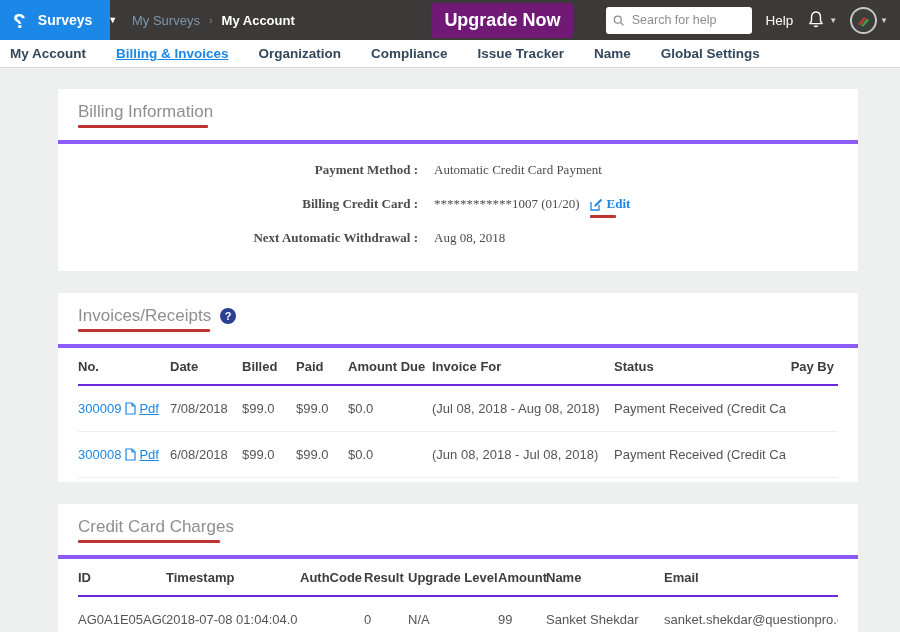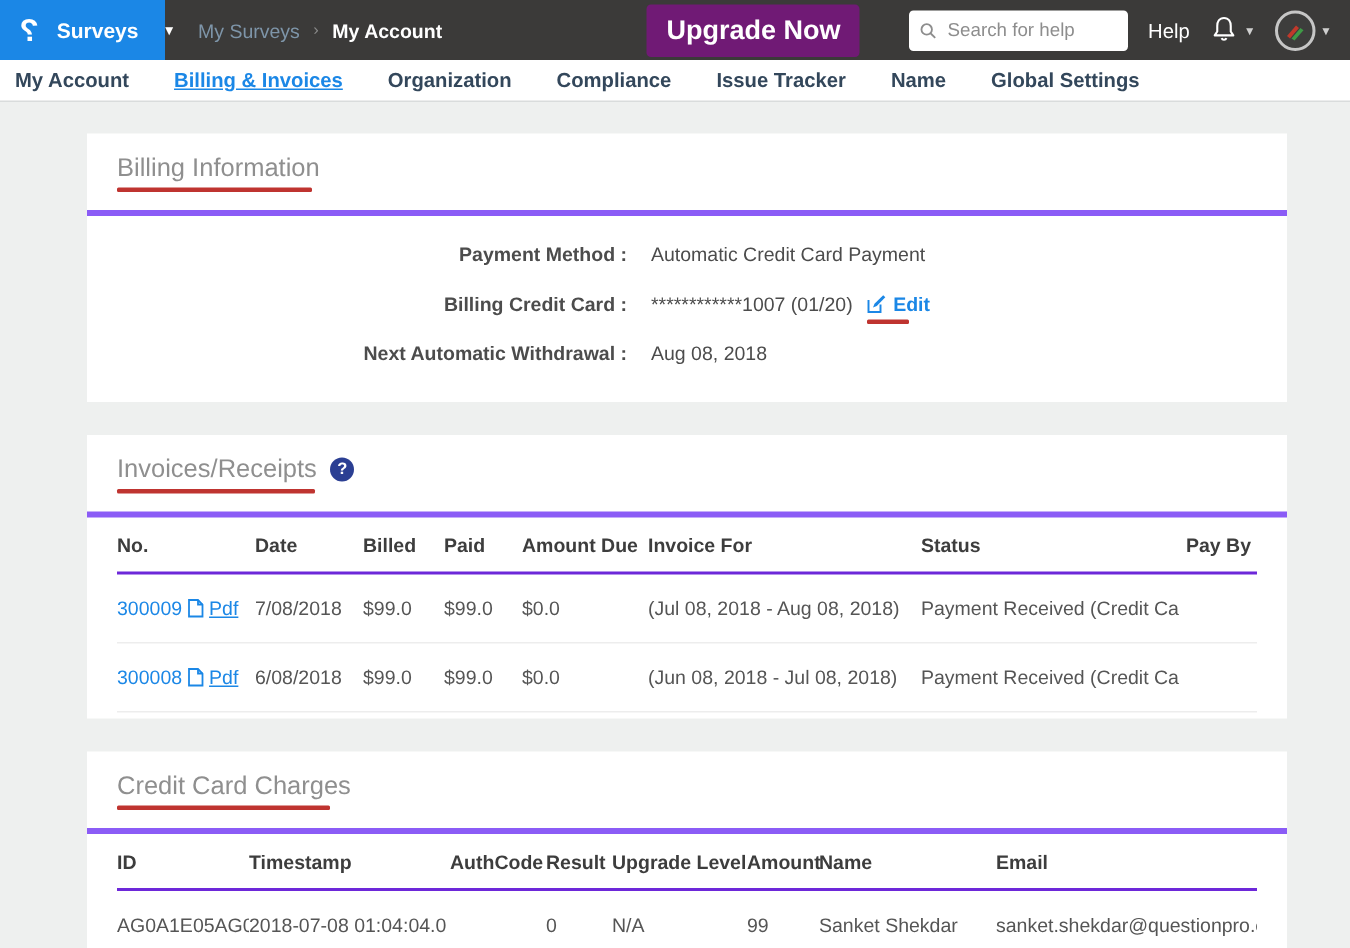--- a/index.html
+++ b/index.html
@@ -69,21 +69,21 @@
   .card-title { font-size:17px; color:#8f8f8f; font-weight:normal; margin:0; }
   .red-bar { height:3px; background:#bf3430; margin-top:3px; border-radius:1px; }
   .help-badge {
     width:16px; height:16px; border-radius:50%; background:#2b3f93; color:#fff;
     font-size:11px; font-weight:bold; display:flex; align-items:center; justify-content:center;
     cursor:pointer;
   }
 
   
   .bill-rows { padding:9px 20px 16px; }
-  .bill-row { display:flex; align-items:center; padding:9px 0; }
+  .bill-row { display:flex; align-items:center; padding:9px 0;font-family:Liberation Serif, serif; }
   .bill-label { width:340px; text-align:right; font-size:13px; font-weight:bold; color:#4c4c4c; flex-shrink:0; }
   .bill-value { margin-left:16px; font-size:13px; color:#4c4c4c; display:flex; align-items:center; gap:5px; }
   .edit-wrap { position:relative; display:inline-flex; align-items:center; gap:4px; margin-left:5px; cursor:pointer; }
   .edit-label { color:#1b87e6; font-size:13px; font-weight:bold; }
   .edit-underline { position:absolute; left:0; right:14px; bottom:-6px; height:3px; background:#bf3430; border-radius:1px; }
 
   
   .tbl-wrap { padding:0 20px 4px; }
   table { width:100%; border-collapse:collapse; table-layout:fixed; }
   th { text-align:left; font-size:13px; color:#3d3d3d; padding:11px 4px 10px 0; border-bottom:2px solid #6d28d9; font-weight:bold; white-space:nowrap; }

